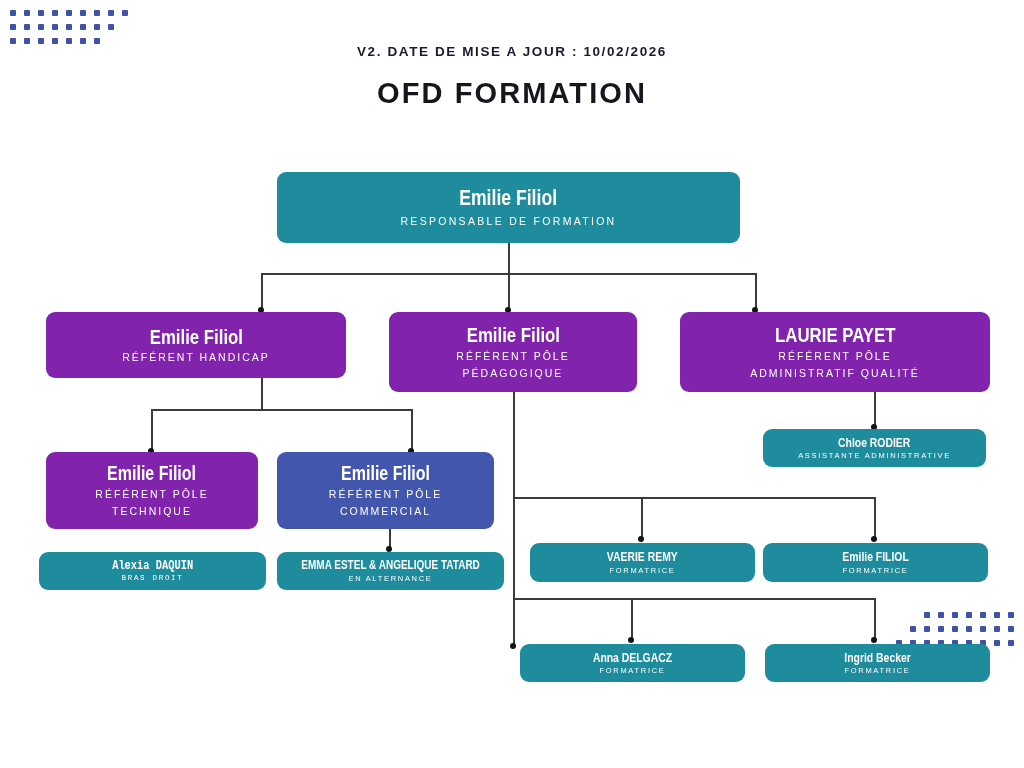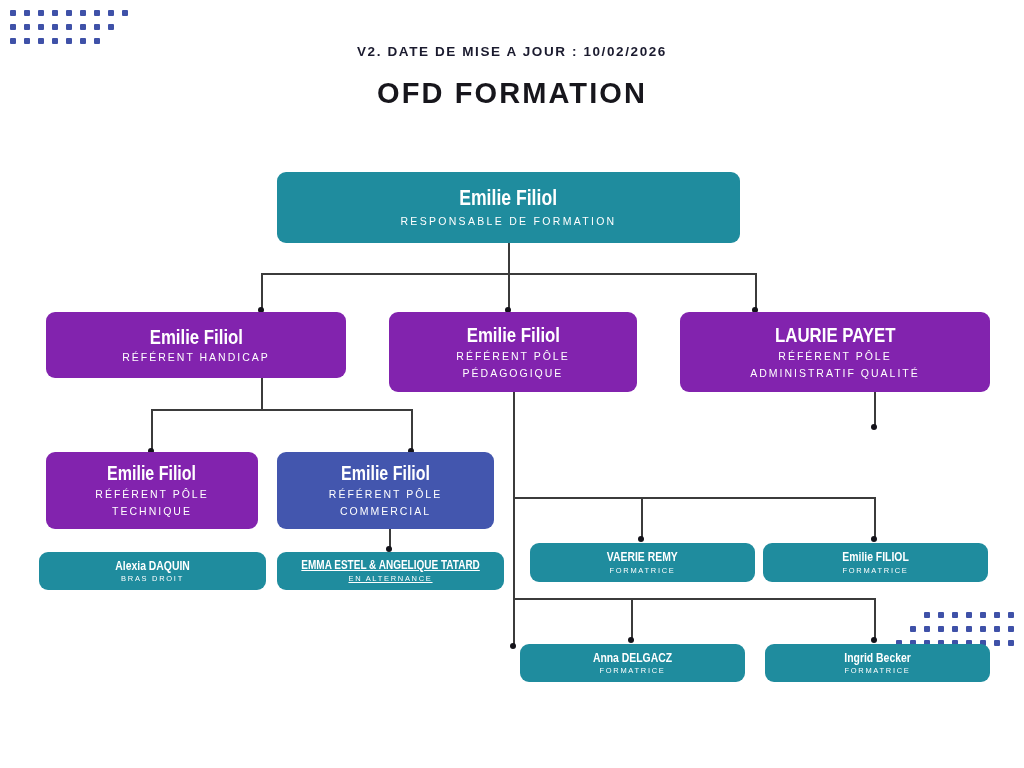--- a/index.html
+++ b/index.html
@@ -220,27 +220,31 @@
     <div class="rl">RÉFÉRENT PÔLE</div>
     <div class="rl">TECHNIQUE</div>
   </div>
 
   <div class="node blue lvl3" style="left:277px;top:452px;width:217px;height:77px;">
     <div class="nm">Emilie Filiol</div>
     <div class="rl">RÉFÉRENT PÔLE</div>
     <div class="rl">COMMERCIAL</div>
   </div>
 
-
-  <div class="node teal small" style="left:39px;top:552px;width:227px;height:38px;">
+  <div class="node teal small" style="left:763px;top:429px;width:223px;height:38px;">
+    <div class="nm">Chloe RODIER</div>
+    <div class="rl">ASSISTANTE ADMINISTRATIVE</div>
+  </div>
+
+  <div class="node teal small" style="left:39px;top:552px;width:227px;height:38px;font-family:Liberation Mono, monospace;">
     <div class="nm">Alexia DAQUIN</div>
     <div class="rl">BRAS DROIT</div>
   </div>
 
-  <div class="node teal small tight" style="left:277px;top:552px;width:227px;height:38px;text-decoration:underline;">
+  <div class="node teal small tight" style="left:277px;top:552px;width:227px;height:38px;">
     <div class="nm">EMMA ESTEL &amp; ANGELIQUE TATARD</div>
     <div class="rl">EN ALTERNANCE</div>
   </div>
 
   <div class="node teal small" style="left:530px;top:543px;width:225px;height:39px;">
     <div class="nm">VAERIE REMY</div>
     <div class="rl">FORMATRICE</div>
   </div>
 
   <div class="node teal small" style="left:763px;top:543px;width:225px;height:39px;">

